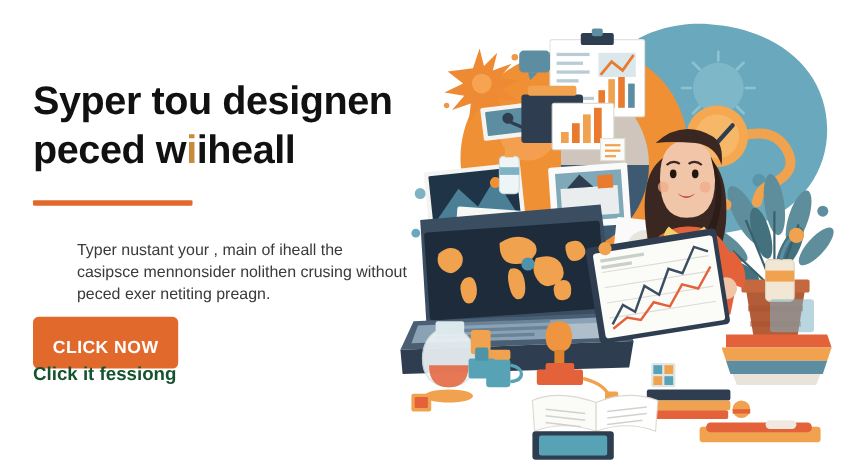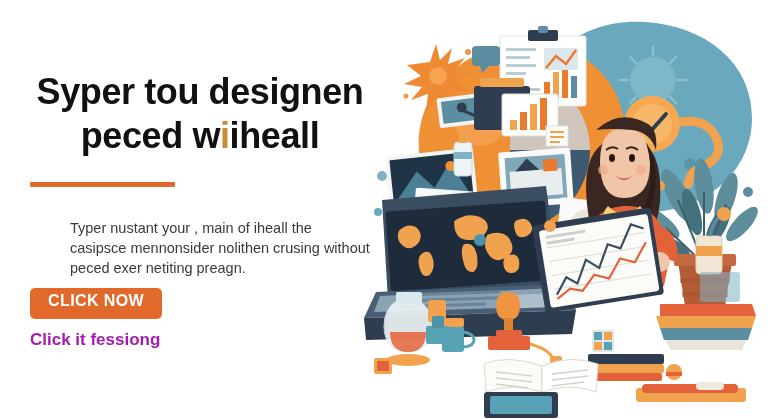--- a/index.html
+++ b/index.html
@@ -7,44 +7,44 @@
     width:768px;height:419px;overflow:hidden;background:#ffffff;
     font-family:"Liberation Sans", sans-serif;
   }
   .banner{position:relative;width:768px;height:419px;background:#fff;overflow:hidden;}
 
   
   .copy{position:absolute;left:30px;top:70px;width:340px;}
   .headline{
     font-family:"Liberation Sans", sans-serif;
     font-size:36px;line-height:44px;font-weight:bold;color:#111111;
-    letter-spacing:-0.4px;margin:0;text-align:center;
+    letter-spacing:-0.4px;margin:0;
   }
   .headline .l2{display:block;}
   .hl-i{color:#c98a3c;}
   .divider{
     position:absolute;left:30px;top:182px;width:145px;height:5px;
     background:#e2692c;border-radius:1px;
   }
   .body-copy{
     position:absolute;left:30px;top:203px;width:300px;
     font-size:14.5px;line-height:20px;color:#3a3a3a;font-weight:normal;
     font-family:"Liberation Sans", sans-serif;
     margin-left:40px;
   }
   .cta{
     position:absolute;left:30px;top:288px;
-    display:inline-block;padding:4px 18px 9px 18px;
+    display:inline-block;padding:20px 18px 9px 18px;
     background:#e2692c;color:#ffffff;border:0;border-radius:5px;
     font-size:16px;font-weight:bold;letter-spacing:0.4px;
     font-family:"Liberation Sans", sans-serif;cursor:pointer;
   }
   .sub-cta{
     position:absolute;left:30px;top:330px;
-    font-size:17px;font-weight:bold;color:#a21caf;
+    font-size:17px;font-weight:bold;color:#14532d;
     font-family:"Liberation Sans", sans-serif;
   }
 
   
   .art{position:absolute;left:360px;top:0;width:408px;height:419px;}
   .art svg{display:block;width:408px;height:419px;}
 </style>
 </head>
 <body>
 

